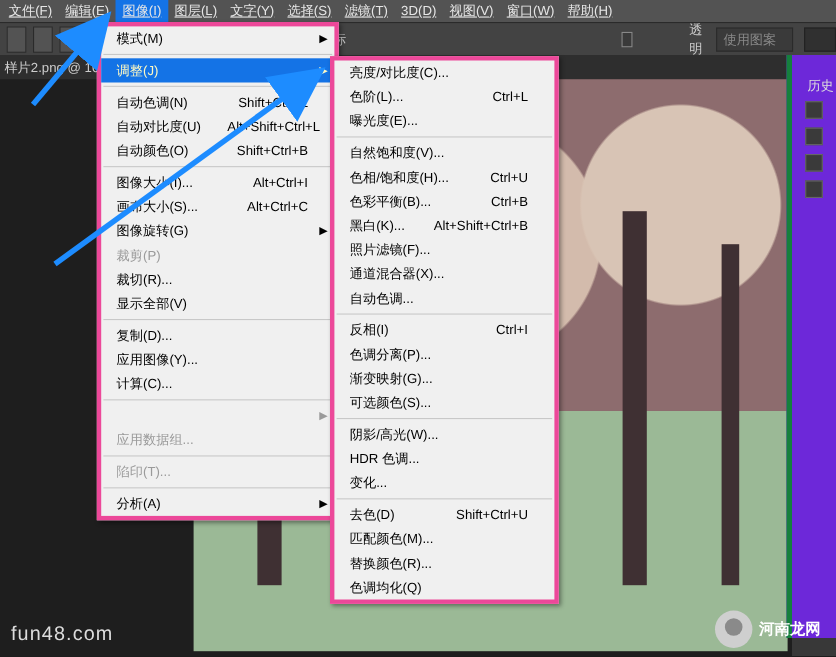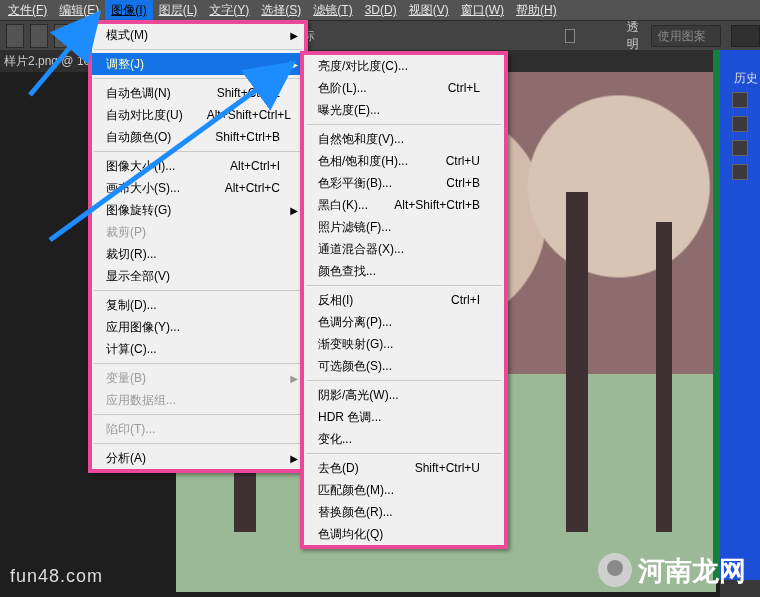--- a/index.html
+++ b/index.html
@@ -1,20 +1,20 @@
 <!DOCTYPE html>
 <html><head>
 <meta charset="utf-8">
 <style>
   html,body{margin:0;padding:0;width:760px;height:597px;overflow:hidden;font-family:"Microsoft YaHei",Arial,sans-serif;font-size:12px;background:#000;color:#ddd;}
   .app{position:relative;width:760px;height:597px;background:#383838;}
   
   .menubar{position:absolute;top:0;left:0;right:0;height:20px;background:#535353;display:flex;align-items:center;padding-left:2px;}
   .menubar span{padding:2px 6px;color:#e6e6e6;cursor:default;text-decoration:underline;}
-  .menubar span.active{background:#1473e6;color:#000000;}
+  .menubar span.active{background:#1473e6;color:#e5e5e5;}
   
   .optbar{position:absolute;top:20px;left:0;right:0;height:30px;background:#434343;border-top:1px solid #2a2a2a;border-bottom:1px solid #2a2a2a;display:flex;align-items:center;}
   .optbtn{width:22px;height:22px;margin-left:6px;background:#535353;border:1px solid #2a2a2a;}
   .optchk{display:flex;align-items:center;margin-left:250px;color:#ccc;gap:48px;}
   .optchk .box{width:12px;height:12px;border:1px solid #888;margin-right:4px;background:#3a3a3a;}
   .optdrop{margin-left:8px;width:85px;height:20px;background:#3a3a3a;border:1px solid #2a2a2a;color:#888;display:flex;align-items:center;padding-left:6px;}
   .optclr{margin-left:10px;width:36px;height:20px;background:#303030;border:1px solid #222;}
   
   .tabrow{position:absolute;top:50px;left:0;right:0;height:22px;background:#2e2e2e;color:#ccc;display:flex;align-items:center;padding-left:4px;}
   
@@ -22,39 +22,39 @@
   .photo{position:absolute;top:72px;left:176px;width:540px;height:520px;
     background:
       radial-gradient(circle at 18% 25%, #f0d9c6 0 60px, transparent 62px),
       radial-gradient(circle at 82% 22%, #efd7c5 0 90px, transparent 92px),
       radial-gradient(circle at 48% 28%, #e9cdbb 0 110px, transparent 112px),
       linear-gradient(to bottom, #977072 0 58%, #a7caa1 58% 100%);
     filter:contrast(0.9) brightness(0.95);
   }
   .trunk{position:absolute;width:22px;background:#3c2a2d;}
   
-  .rpanel{position:absolute;top:50px;right:0;width:40px;height:530px;background:#1d4ed8;border-left:7px solid #15803d;}
+  .rpanel{position:absolute;top:50px;right:0;width:40px;height:530px;background:#6d28d9;border-left:5px solid #15803d;}
   .rtab{position:absolute;top:20px;right:2px;color:#ddd;font-size:12px;}
   .rbox{width:14px;height:14px;border:1px solid #666;margin:8px auto;background:#3a3a3a;}
   
   .menu{position:absolute;background:#f0f0f0;border:4px solid #ec4899;box-shadow:2px 2px 4px rgba(0,0,0,.4);color:#000;}
   .menu .row{display:flex;align-items:center;height:22px;padding:0 24px 0 14px;white-space:nowrap;cursor:default;}
   .menu .row.disabled{color:#9a9a9a;}
   .menu .row.hl{background:#1473e6;color:#fef9c3;}
   .menu .row .lab{flex:1;}
   .menu .row .sc{margin-left:24px;color:inherit;}
   .menu .row .arrow{position:absolute;right:6px;font-size:10px;}
   .menu .sep{height:1px;margin:3px 2px;background:#c8c8c8;}
   .menu1{top:20px;left:88px;width:212px;}
   .menu2{top:51px;left:300px;width:200px;}
   
   .arrowsvg{position:absolute;top:0;left:0;pointer-events:none;}
   
   .wm1{position:absolute;left:10px;bottom:10px;color:#ddd;font-size:18px;letter-spacing:1px;}
-  .wm2{position:absolute;right:14px;bottom:8px;color:#fff;font-size:27px;font-weight:bold;display:flex;align-items:flex-start;}
+  .wm2{position:absolute;right:14px;bottom:8px;color:#fff;font-size:14px;font-weight:bold;display:flex;align-items:center;}
   .wm2 .ico{width:34px;height:34px;border-radius:50%;background:#cfcfcf;margin-right:6px;position:relative;}
   .wm2 .ico::after{content:"";position:absolute;top:7px;left:9px;width:16px;height:16px;border-radius:50%;background:#8a8a8a;}
 </style>
 </head>
 <body>
 
 <div class="app">
 
   <div class="menubar" id="menubar">
       <span>文件(F)</span>
@@ -155,21 +155,20 @@
         <span class="lab">复制(D)...</span>
       </div>
       <div class="row">
         <span class="lab">应用图像(Y)...</span>
       </div>
       <div class="row">
         <span class="lab">计算(C)...</span>
       </div>
       <div class="sep"></div>
       <div class="row disabled">
-        <span class="lab">变量(B)</span>
         <span class="arrow">▶</span>
       </div>
       <div class="row disabled">
         <span class="lab">应用数据组...</span>
       </div>
       <div class="sep"></div>
       <div class="row disabled">
         <span class="lab">陷印(T)...</span>
       </div>
       <div class="sep"></div>
@@ -206,21 +205,21 @@
         <span class="lab">黑白(K)...</span>
         <span class="sc">Alt+Shift+Ctrl+B</span>
       </div>
       <div class="row">
         <span class="lab">照片滤镜(F)...</span>
       </div>
       <div class="row">
         <span class="lab">通道混合器(X)...</span>
       </div>
       <div class="row">
-        <span class="lab">颜色查找...</span>
+        <span class="lab">自动色调...</span>
       </div>
       <div class="sep"></div>
       <div class="row">
         <span class="lab">反相(I)</span>
         <span class="sc">Ctrl+I</span>
       </div>
       <div class="row">
         <span class="lab">色调分离(P)...</span>
       </div>
       <div class="row">

